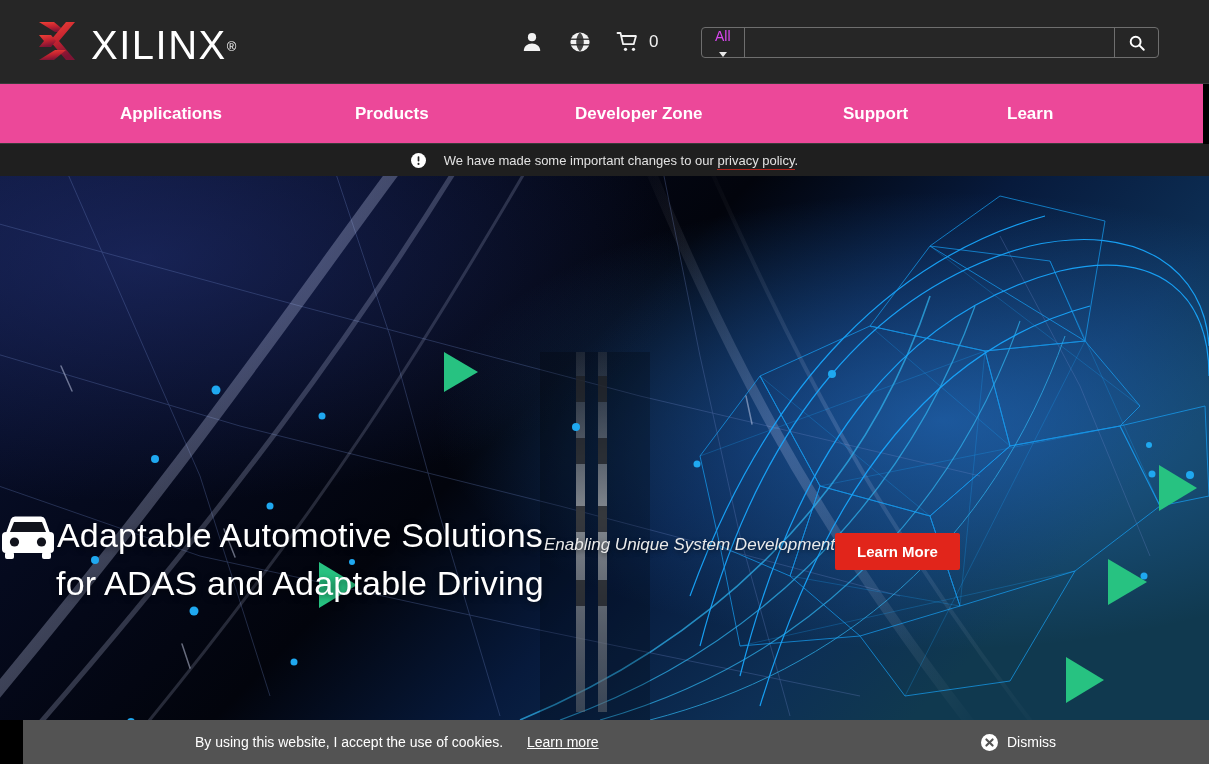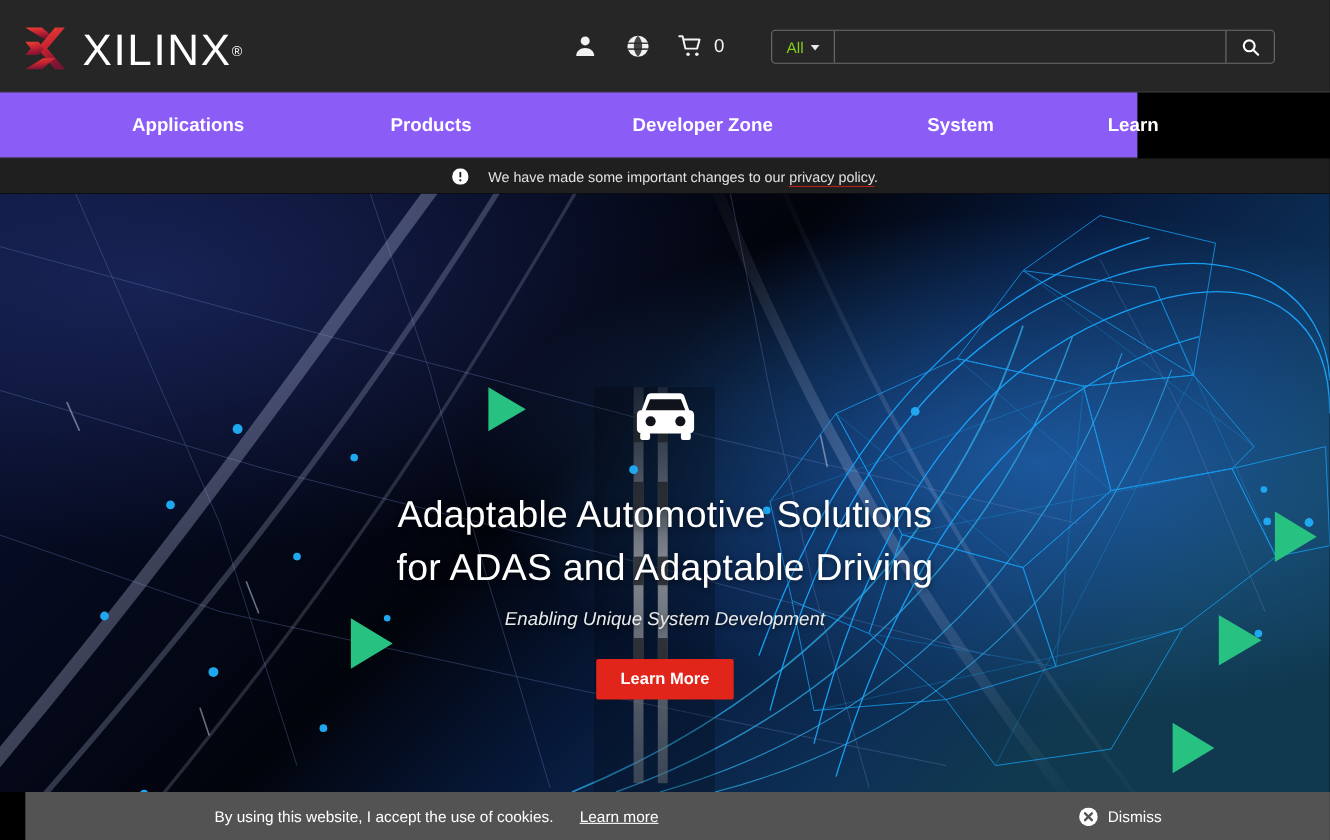--- a/index.html
+++ b/index.html
@@ -11,22 +11,22 @@
   }
   #page { position: relative; width: 1209px; height: 764px; overflow: hidden; }
 
   
   .topbar {
     position: absolute; left: 0; top: 0; width: 1209px; height: 84px;
     background: #262626;
     border-bottom: 1px solid #3a3a3a;
   }
   .logo-wrap {
-    position: absolute; left: 21px; top: 19px;
-    display: flex; align-items: center; gap: 14px;
+    position: absolute; left: 37px; top: 19px;
+    display: flex; align-items: flex-start; gap: 14px;
   }
   .logo-mark { width: 40px; height: 44px; display: block; }
   .logo-text {
     color: #ffffff; font-size: 40px; letter-spacing: 1.5px;
     font-weight: 400; line-height: 44px; position: relative;
   }
   .logo-reg {
     font-size: 13px; vertical-align: super; position: relative; top: 6px;
     letter-spacing: 0;
   }
@@ -41,42 +41,42 @@
 
   .searchbar {
     position: absolute; left: 701px; top: 27px;
     width: 458px; height: 31px;
     border: 1px solid #6e6e6e; border-radius: 4px;
     display: flex; align-items: stretch; overflow: hidden;
     background: #262626;
   }
   .search-select {
     display: flex; align-items: center; gap: 6px;
-    padding: 0 13px; color: #84cc16; font-size: 14px;
-    border-right: 1px solid #6e6e6e; cursor: pointer; white-space: nowrap;
+    padding: 0 13px; color: #d946ef; font-size: 14px;
+    border-right: 1px solid #6e6e6e; cursor: pointer; white-space: nowrap; flex-direction: column;
   }
   .caret { width: 0; height: 0; border-left: 4px solid transparent;
            border-right: 4px solid transparent; border-top: 5px solid #e8e8e8;
            display: inline-block; margin-top: 2px; }
   .search-input {
     flex: 1; background: transparent; border: 0; outline: none;
     color: #f0f0f0; font-size: 14px; padding: 0 10px;
     font-family: "Liberation Sans", sans-serif;
   }
   .search-btn {
     width: 44px; border: 0; border-left: 1px solid #6e6e6e;
     background: transparent; cursor: pointer;
     display: flex; align-items: center; justify-content: center;
   }
   .search-btn svg { width: 18px; height: 18px; color: #ffffff; }
 
   
   .navbar {
-    position: absolute; left: 0; top: 84px; width: 1034px; height: 60px;
-    background: #8b5cf6; border-bottom: 1px solid #3a3a3a;
+    position: absolute; left: 0; top: 84px; width: 1203px; height: 60px;
+    background: #ec4899; border-bottom: 1px solid #3a3a3a;
   }
   .nav-list { position: relative; height: 60px; }
   .nav-item {
     position: absolute; top: 0; height: 60px; line-height: 60px;
     color: #ffffff; font-size: 17px; font-weight: 600; cursor: pointer;
     white-space: nowrap;
   }
 
   
   .privacy {
@@ -92,21 +92,21 @@
   }
 
   
   .hero {
     position: absolute; left: 0; top: 176px; width: 1209px; height: 544px;
     overflow: hidden; background: #04060f;
   }
   .hero-bg { position: absolute; inset: 0; width: 1209px; height: 544px; display:block; }
   .hero-content {
     position: absolute; left: 0; top: 0; width: 1209px; height: 544px;
-    display: flex; flex-direction: column; align-items: center;
+    display: flex; flex-direction: row; align-items: center;
     padding-top: 180px;
   }
   .car-icon { width: 56px; height: 46px; display: block; }
   .hero-title {
     margin-top: 42px; color: #ffffff; font-size: 34px; line-height: 48px;
     text-align: center; font-weight: 400; letter-spacing: 0.2px;
     text-shadow: 0 2px 6px rgba(0,0,0,.55);
   }
   .hero-sub {
     margin-top: 13px; color: #eaeaea; font-size: 17px; font-weight: 400;
@@ -197,21 +197,21 @@
         </svg>
       </button>
     </div>
   </div>
 
   <div class="navbar">
     <div class="nav-list">
       <div class="nav-item" style="left:120px">Applications</div>
       <div class="nav-item" style="left:575px">Developer Zone</div>
       <div class="nav-item" style="left:355px">Products</div>
-      <div class="nav-item" style="left:843px">System</div>
+      <div class="nav-item" style="left:843px">Support</div>
       <div class="nav-item" style="left:1007px">Learn</div>
     </div>
   </div>
 
   <div class="privacy">
     <svg class="privacy-icon" viewBox="0 0 16 16">
       <circle cx="8" cy="8" r="8" fill="#ffffff"></circle>
       <rect x="7.1" y="3.4" width="1.8" height="5.6" rx=".8" fill="#1f1f1f"></rect>
       <circle cx="8" cy="11.6" r="1.1" fill="#1f1f1f"></circle>
     </svg>

